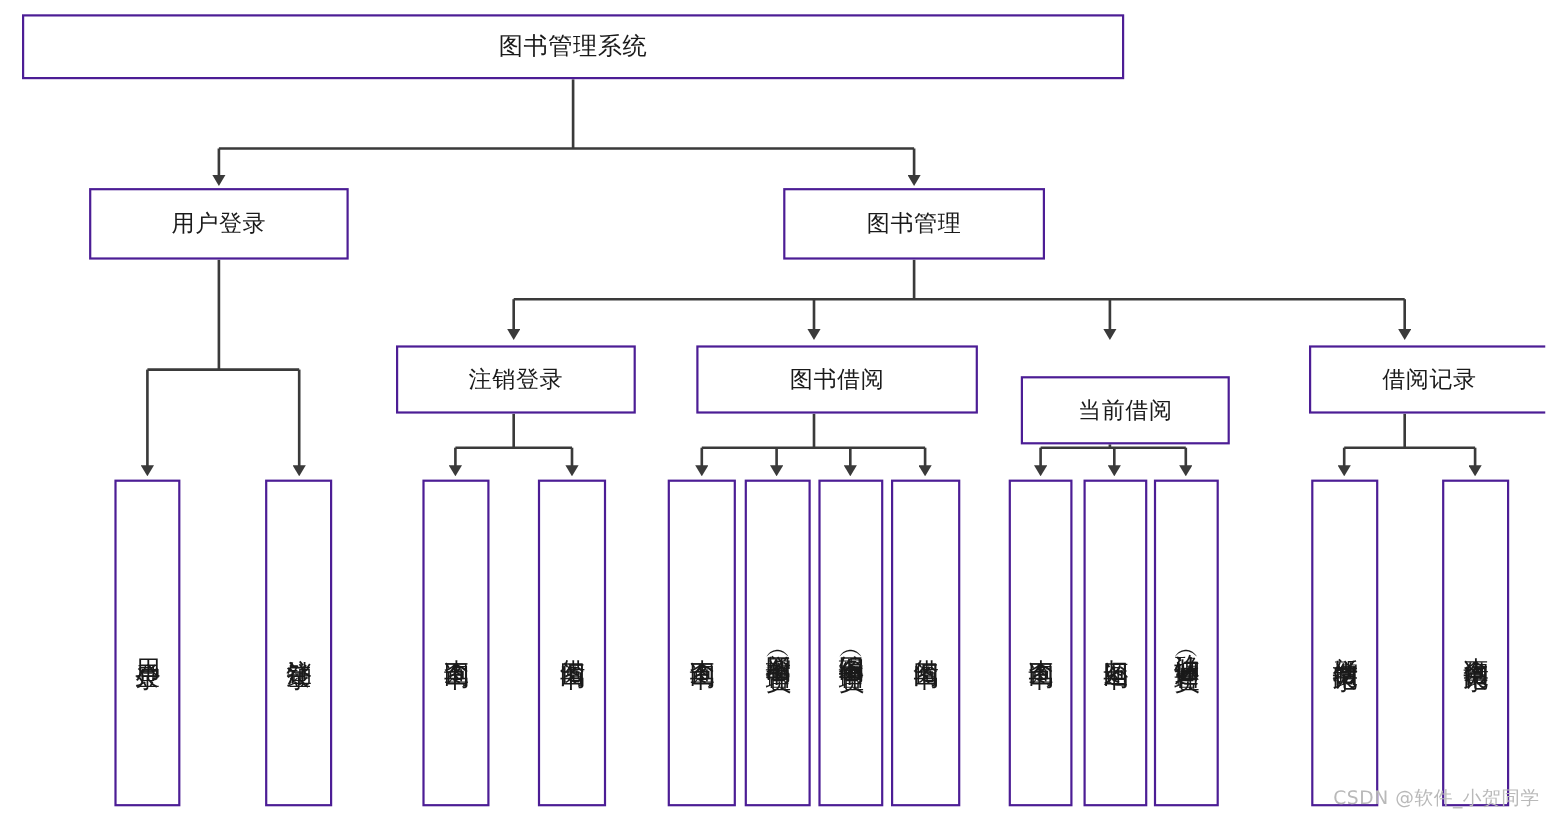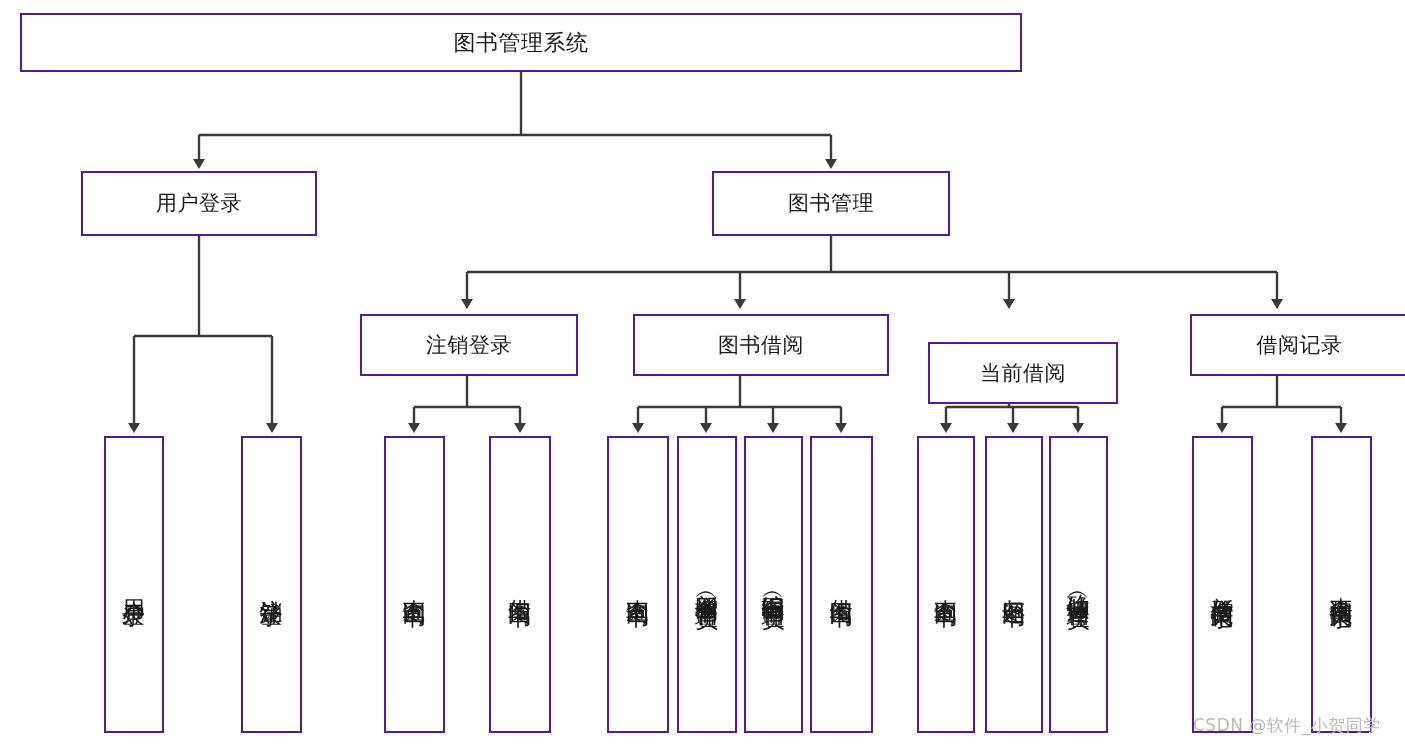--- a/index.html
+++ b/index.html
@@ -62,20 +62,21 @@
     letter-spacing: 2px;
     white-space: nowrap;
   }
   .watermark {
     position: absolute;
     font-size: 17px;
     color: #b9b9b9;
     white-space: nowrap;
     letter-spacing: 0.5px;
     font-family: "DejaVu Sans", "Liberation Sans", sans-serif;
+    padding-left: 19px;
   }
 </style>
 </head>
 <body>
 
 <div id="diagram-root">
 
   <svg class="connectors" viewBox="0 0 1405 747" xmlns="http://www.w3.org/2000/svg">
     <defs>
       <marker id="arrow" markerWidth="10" markerHeight="12" refX="1" refY="6" orient="auto" markerUnits="userSpaceOnUse">

